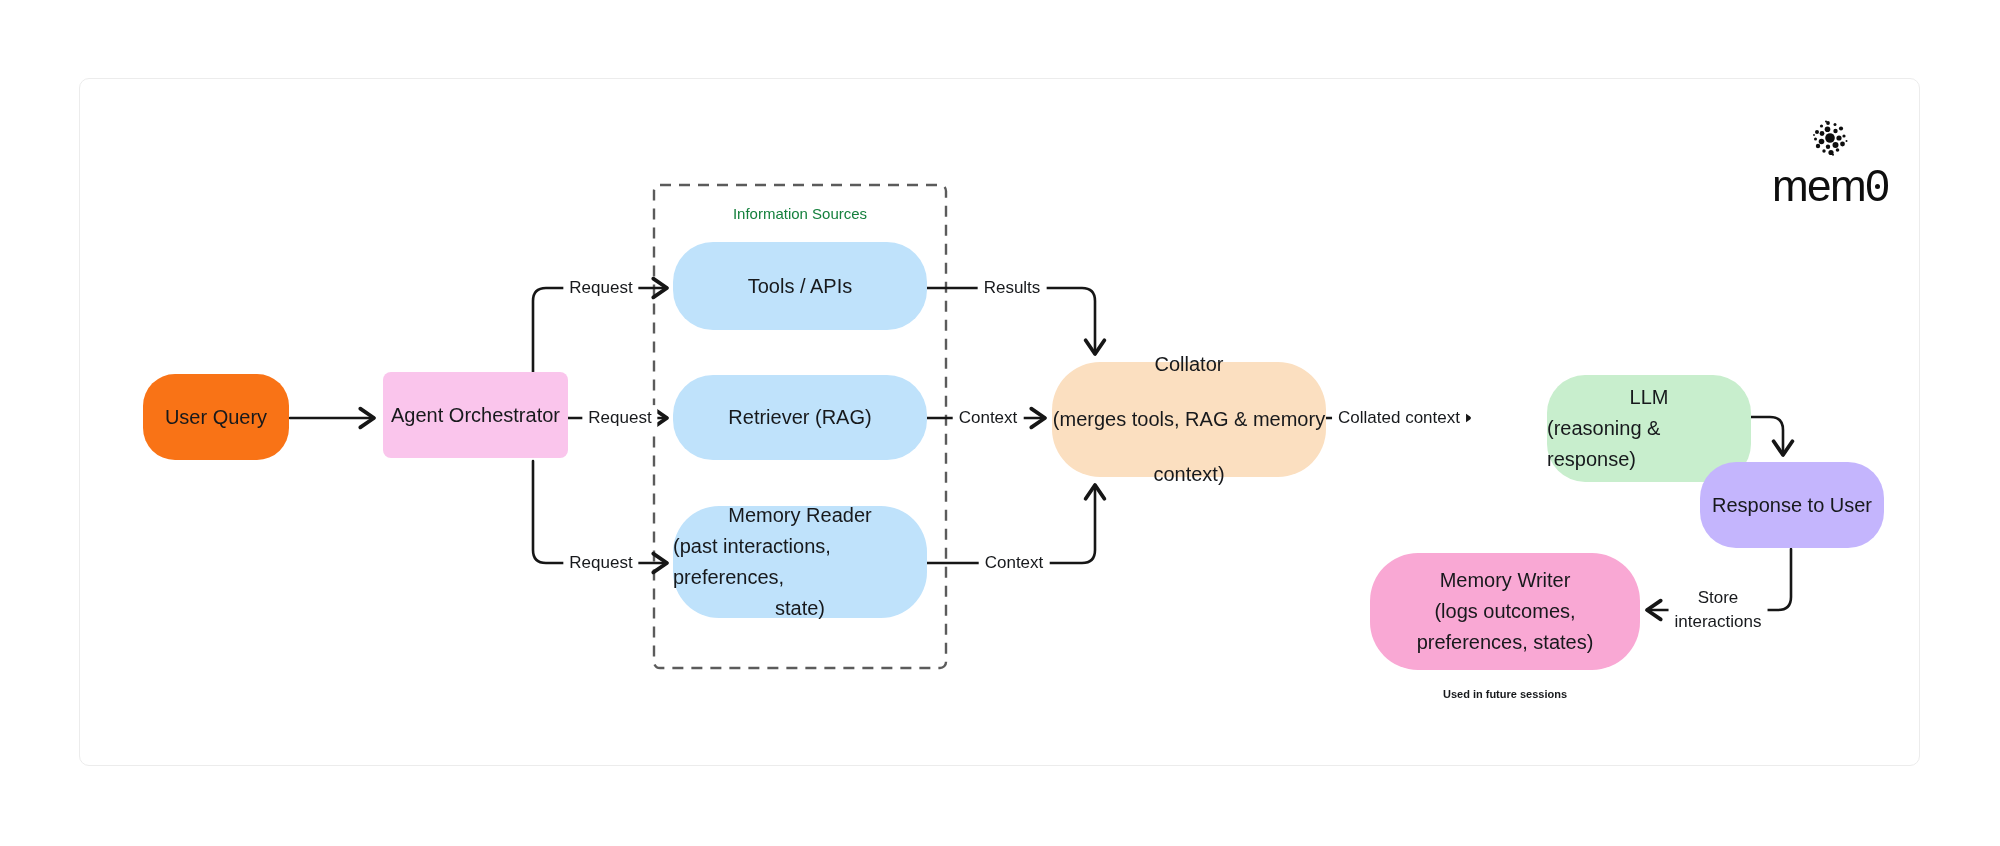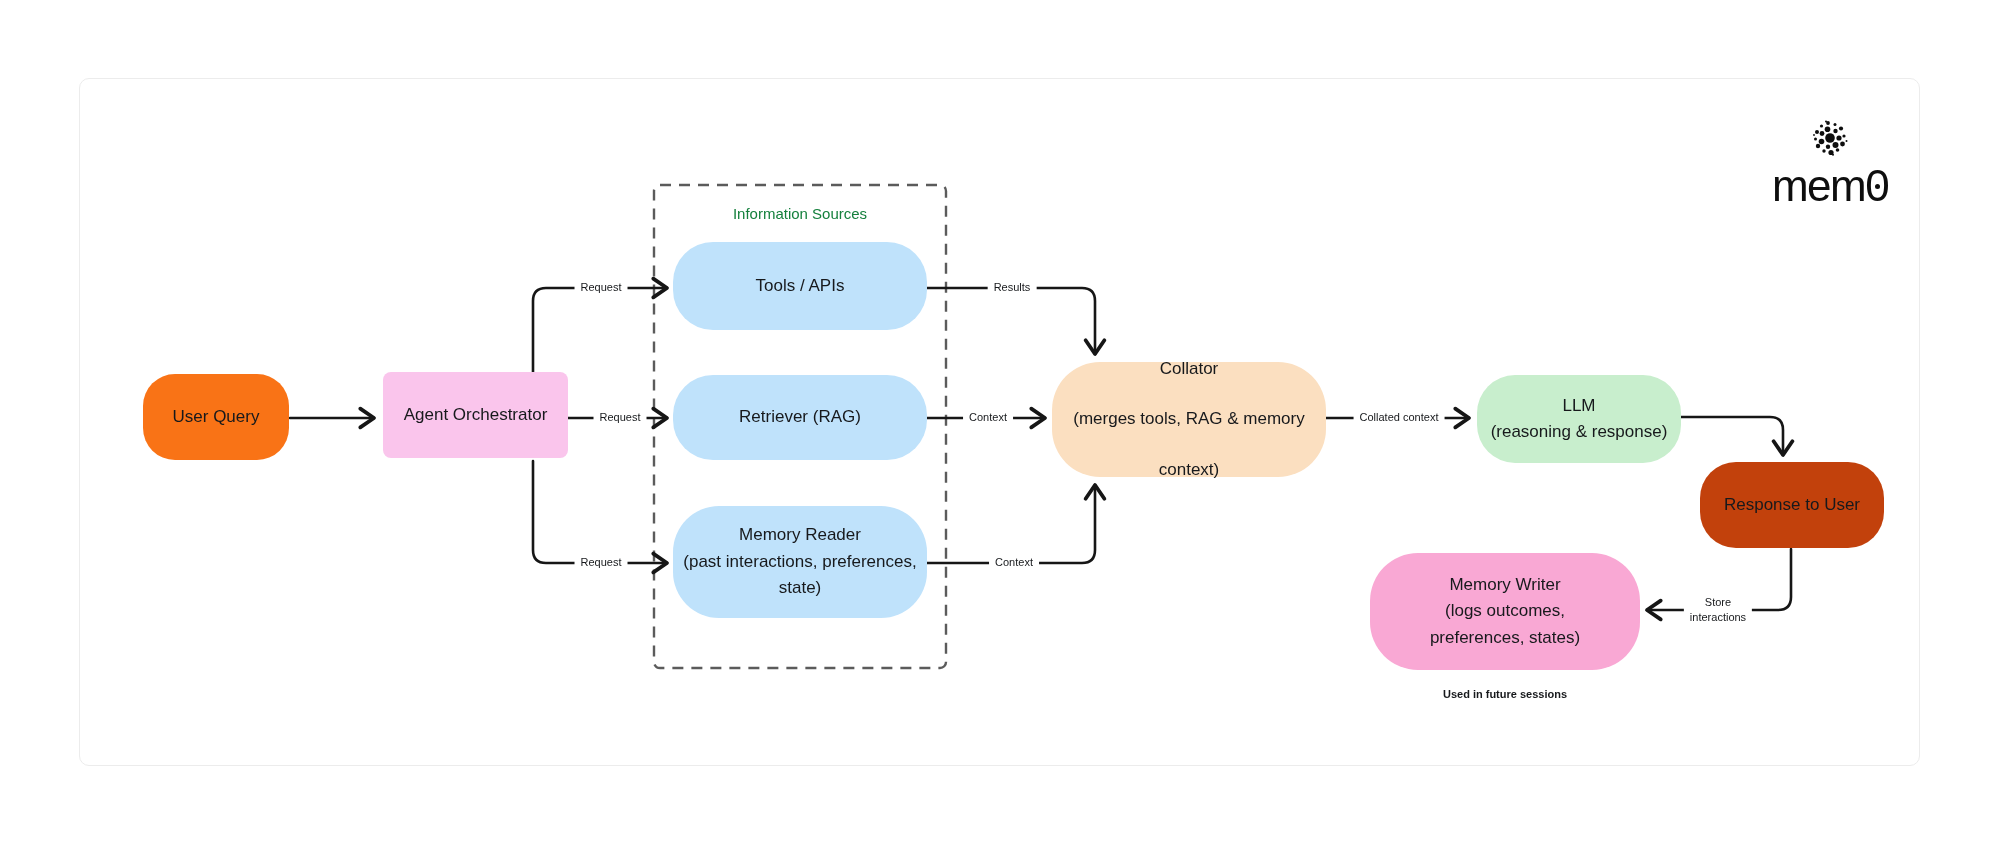--- a/index.html
+++ b/index.html
@@ -10,27 +10,27 @@
     color:#17191c;
   }
   .card{
     position:absolute;left:79px;top:78px;width:1839px;height:686px;
     background:#ffffff;border:1.5px solid #ececec;border-radius:10px;
   }
   #layer{position:absolute;left:0;top:0;width:2000px;height:846px;}
   #wires{position:absolute;left:0;top:0;}
   .node{
     position:absolute;display:flex;flex-direction:column;align-items:center;justify-content:center;
-    text-align:left;font-size:17px;line-height:1.55;color:#17191c;
+    text-align:left;font-size:20px;line-height:1.55;color:#17191c;
   }
   .node span{display:block;}
   .edge-label{
     position:absolute;transform:translate(-50%,-50%);
     background:#ffffff;padding:1px 6px;
-    font-size:11px;line-height:1.4;text-align:center;color:#17191c;white-space:nowrap;
+    font-size:17px;line-height:1.4;text-align:center;color:#17191c;white-space:nowrap;
   }
   .container-label{
     position:absolute;transform:translate(-50%,-50%);
     font-size:15px;color:#15803d;white-space:nowrap;background:#fff;padding:0 4px;
   }
   .caption{
     position:absolute;transform:translate(-50%,-50%);
     font-size:11px;color:#17191c;white-space:nowrap;font-weight:700;
   }
   .logo{
@@ -112,25 +112,25 @@
     <div class="node" style="left: 673px; top: 506px; width: 254px; height: 112px; background: rgb(191, 226, 251); border-radius: 46px;">
       <span>Memory Reader</span>
       <span>(past interactions, preferences,</span>
       <span>state)</span>
     </div>
     <div class="node" style="left: 1052px; top: 362px; width: 274px; height: 115px; background: rgb(251, 223, 192); border-radius: 48px; gap: 24px;">
       <span>Collator</span>
       <span>(merges tools, RAG &amp; memory</span>
       <span>context)</span>
     </div>
-    <div class="node" style="left: 1477px; top: 375px; width: 204px; height: 88px; background: rgb(200, 238, 205); border-radius: 38px;">
+    <div class="node" style="left: 1547px; top: 375px; width: 204px; height: 107px; background: rgb(200, 238, 205); border-radius: 38px;">
       <span>LLM</span>
       <span>(reasoning &amp; response)</span>
     </div>
-    <div class="node" style="left: 1700px; top: 462px; width: 184px; height: 86px; background: #c2410c; border-radius: 36px;">
+    <div class="node" style="left: 1700px; top: 462px; width: 184px; height: 86px; background: #c4b5fd; border-radius: 36px;">
       <span>Response to User</span>
     </div>
     <div class="node" style="left: 1370px; top: 553px; width: 270px; height: 117px; background: #f9a8d4; border-radius: 48px;">
       <span>Memory Writer</span>
       <span>(logs outcomes,</span>
       <span>preferences, states)</span>
     </div>
     <div class="caption" style="left: 1505px; top: 694px;">Used in future sessions</div>
   </div>
 

